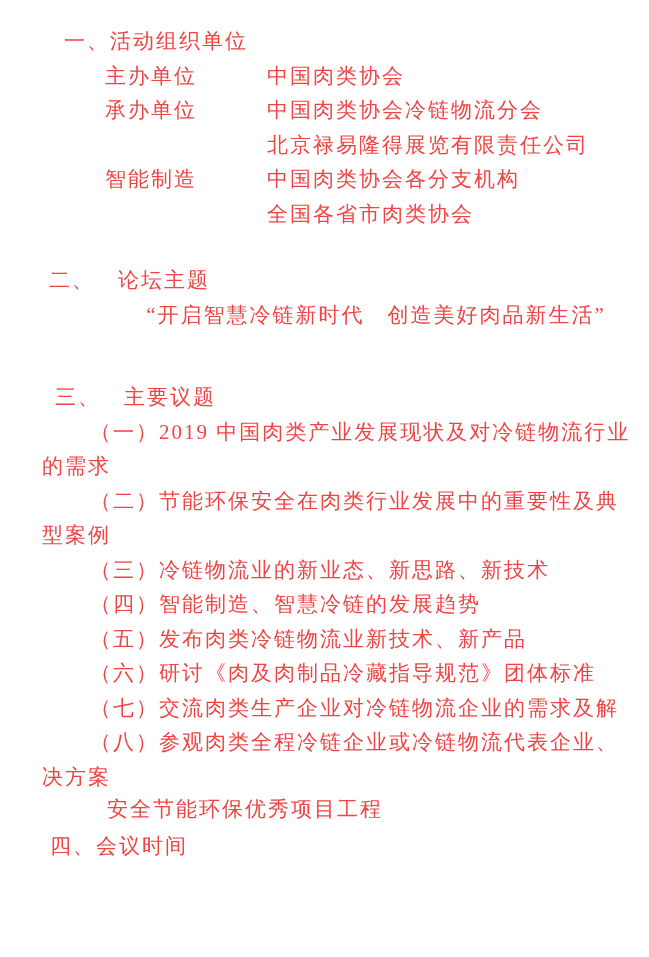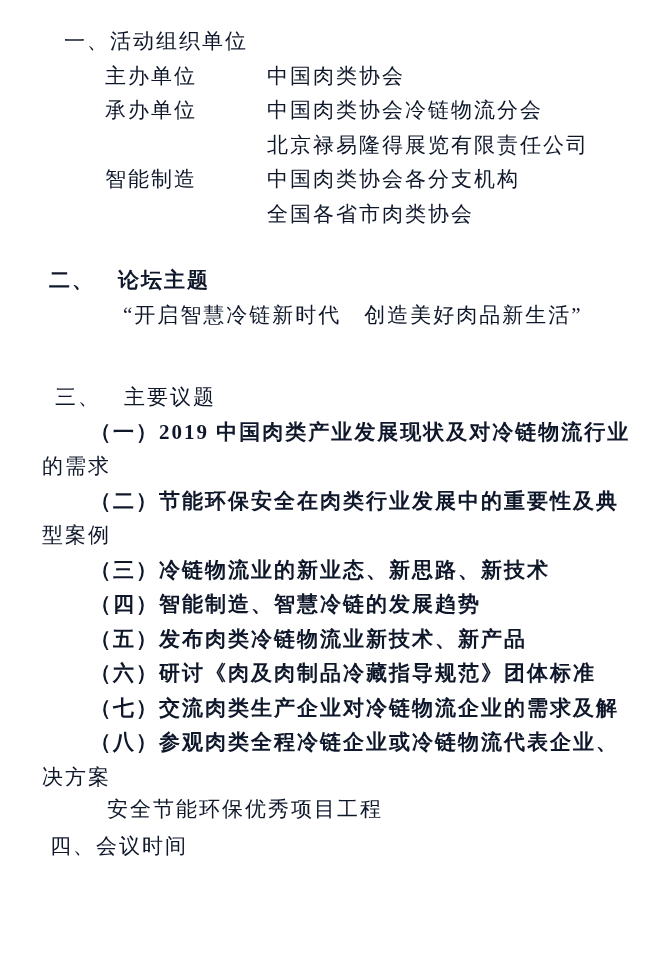--- a/index.html
+++ b/index.html
@@ -7,42 +7,42 @@
     padding: 0;
     background: #ffffff;
   }
   .page {
     position: relative;
     width: 649px;
     height: 957px;
     box-sizing: border-box;
     padding: 24px 20px 0 42px;
     background: #ffffff;
-    color: #0f172a;
+    color: #ef4444;
     font-family: "Liberation Serif", "DejaVu Serif", serif;
     overflow: hidden;
   }
   .line {
     font-size: 21px;
     line-height: 34.5px;
     letter-spacing: 2px;
     white-space: nowrap;
   }
   
   .h-org    { padding-left: 22px; }
-  .h-theme  { padding-left: 7px; font-weight: bold;  }
+  .h-theme  { padding-left: 7px;  }
   .h-topics { padding-left: 13px; }
   .h-time   { padding-left: 8px;  }
   
   .org-line  { padding-left: 63px; }
   .org-label { display: inline-block; width: 162px; }
   
-  .quote-line { padding-left: 81px; }
+  .quote-line { padding-left: 81px; text-align: center; }
   
-  .t-first { padding-left: 48px; font-weight: bold; }
+  .t-first { padding-left: 48px; }
   .t-cont  { padding-left: 0; }
   .t-cont2 { padding-left: 65px; font-family: Liberation Mono, monospace; }
   
   .sec-theme  { margin-top: 32px; }
   .sec-topics { margin-top: 48px; }
   .sec-time   { }
 </style>
 </head>
 <body>
 

